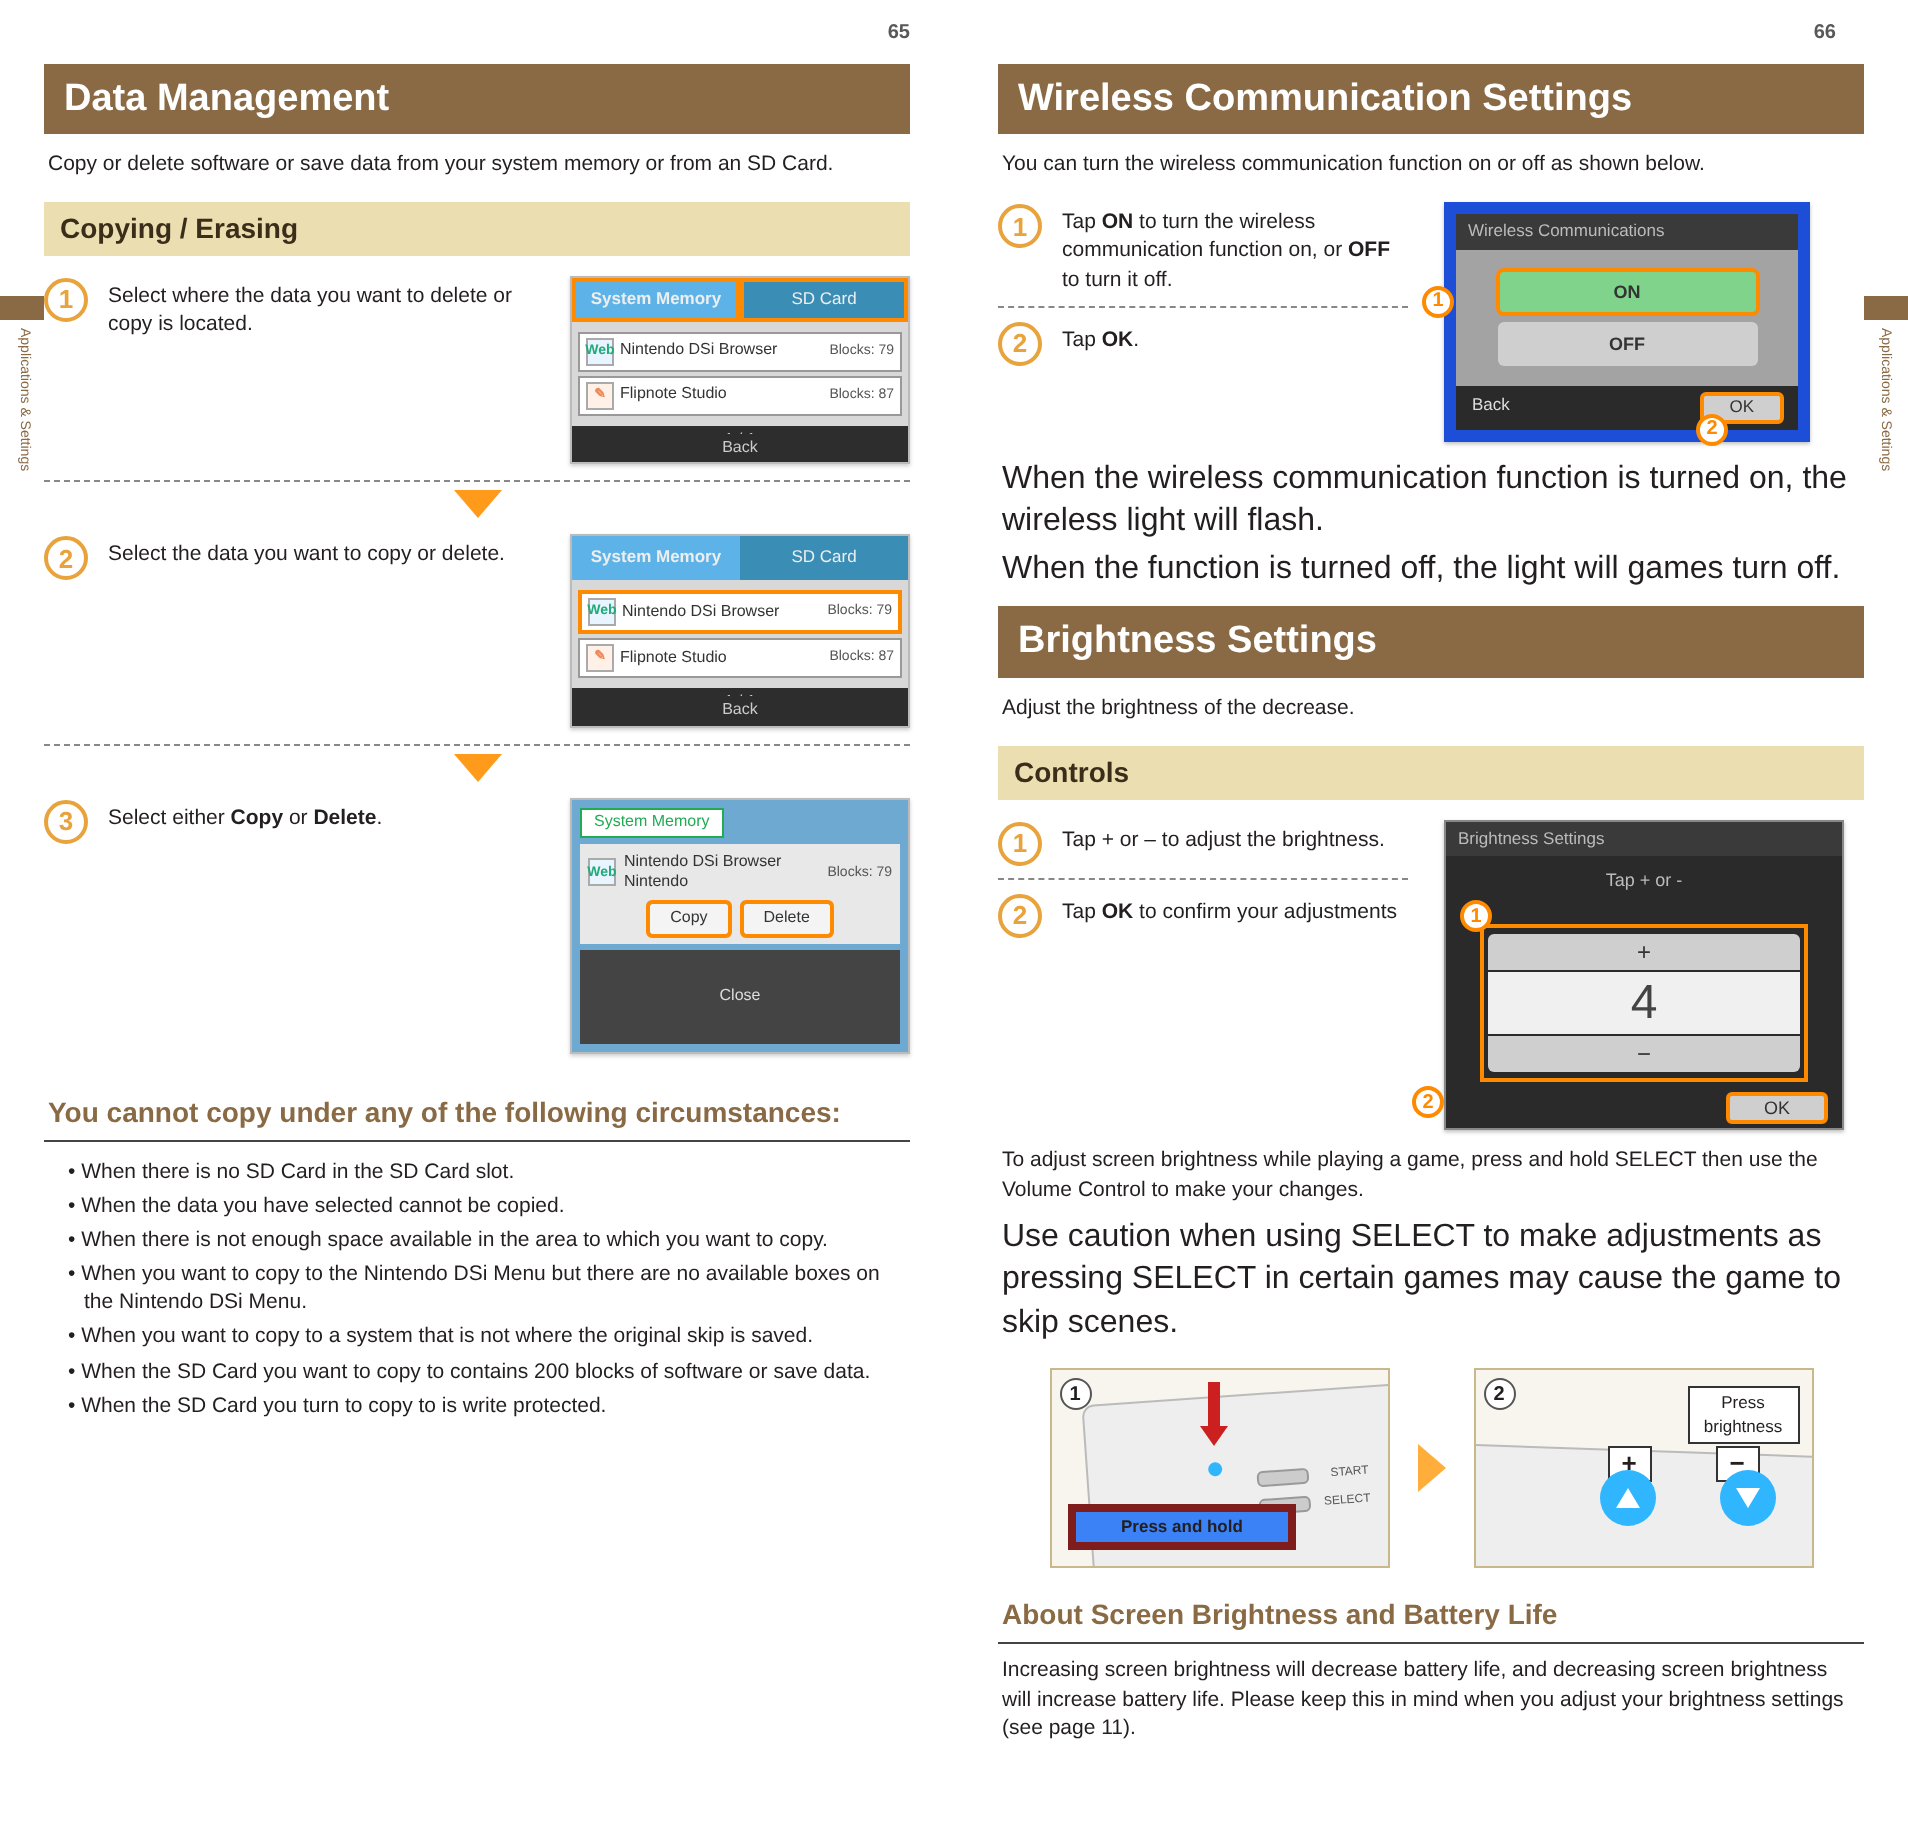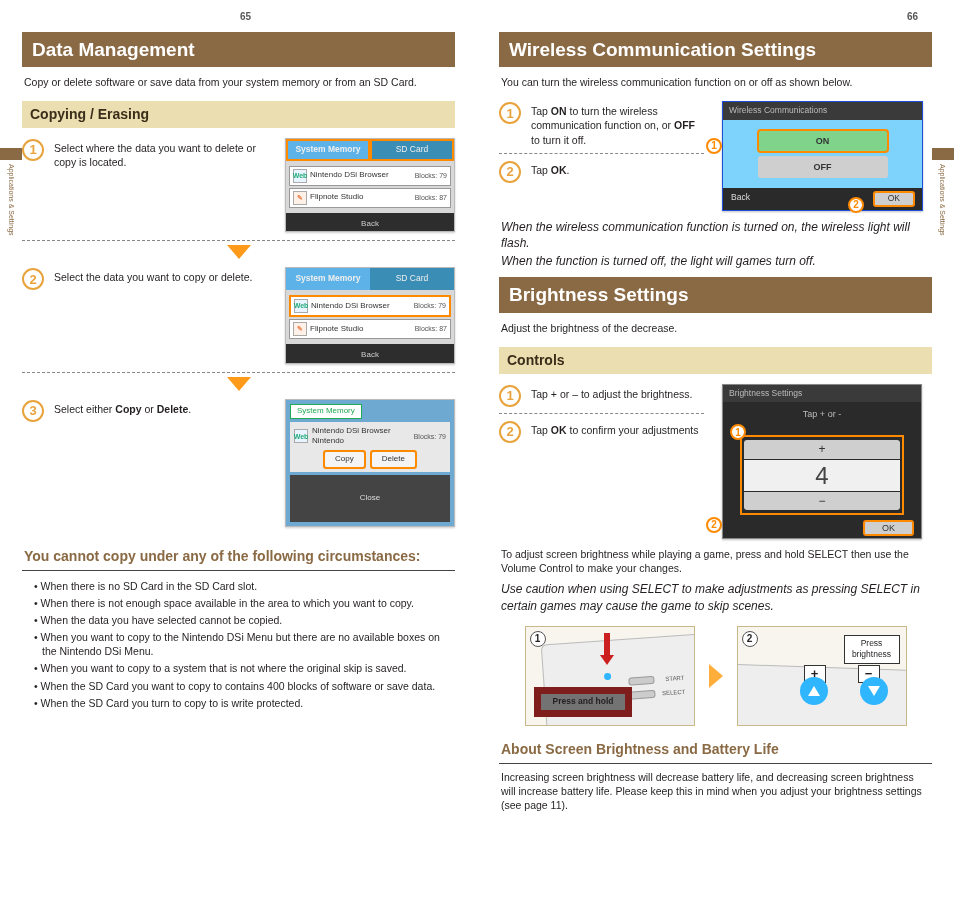--- a/index.html
+++ b/index.html
@@ -9,21 +9,21 @@
     width: 954px;
     margin: 0 auto;
     color: #231f20;
     font-size: 11px;
     line-height: 1.35;
     position: relative;
   }
   .spread { display: flex; }
   .page { width: 477px; padding: 10px 22px 22px 22px; position: relative; }
   .page-num { font-size: 10px; font-weight: 700; color: #595757; }
-  .page-num.left { text-align: center; padding-left: 14px; }
+  .page-num.left { text-align: right; padding-left: 14px; }
   .page-num.right { text-align: right; padding-right: 14px; }
   .side-tab-l, .side-tab-r {
     position: absolute;
     top: 148px;
     width: 22px; height: 12px;
     background: #8a6a44;
   }
   .side-tab-l { left: 0; }
   .side-tab-r { right: 0; }
   .side-label {
@@ -120,23 +120,23 @@
     color: #8a6a44;
     font-size: 14px;
     font-weight: 700;
     border-bottom: 1px solid #444;
     padding: 0 2px 4px 2px;
     margin: 20px 0 8px 0;
   }
   ul.bullets { list-style: none; padding-left: 12px; }
   ul.bullets li { font-size: 10.5px; margin: 3px 0; padding-left: 8px; text-indent: -8px;}
   ul.bullets li::before { content:"• "; }
-  .note-ital { font-style: italic; font-size: 12px; margin: 6px 2px; }
+  .note-ital { font-size: 16px; margin: 6px 2px; }
   
-  .wl-shot { width:201px; border:1px solid #1d4ed8; background:#7dd3fc; color:#ddd; font-size:9px; box-shadow:0 1px 2px rgba(0,0,0,.25);}
+  .wl-shot { width:183px; border:6px solid #1d4ed8; background:#a3a3a3; color:#ddd; font-size:9px; box-shadow:0 1px 2px rgba(0,0,0,.25);}
   .wl-title { background:#3a3a3a; padding:3px 6px; font-size:8.5px; color:#bbb;}
   .wl-body { padding:6px; position:relative;}
   .wl-btn { display:block; margin:4px auto; width:130px; text-align:center; padding:5px 0; border-radius:3px; font-weight:700; color:#333;}
   .wl-on { background:#7fd38a; outline:2px solid #ff8a00; outline-offset:-1px;}
   .wl-off { background:#cfcfcf; }
   .wl-footer { display:flex; justify-content:space-between; background:#2a2a2a; padding:4px 8px; font-size:8.5px;}
   .wl-ok { background:#cfcfcf; color:#333; padding:1px 14px; border-radius:2px; outline:2px solid #ff8a00; outline-offset:-1px;}
   .callout {
     width:16px;height:16px;border:2px solid #ff8a00;border-radius:50%;
     color:#ff8a00;font-size:10px;font-weight:700;display:inline-flex;
@@ -192,21 +192,21 @@
   }
   .red-arrow-down::before {
     content:""; position:absolute; left:-3px; top:0; width:6px; height:22px; background:#cc1f1f;
   }
   .red-arrow-down::after {
     content:""; position:absolute; left:-7px; top:22px;
     border-left:7px solid transparent;border-right:7px solid transparent;border-top:10px solid #cc1f1f;
   }
   .press-hold {
     position:absolute; left:8px; bottom:8px;
-    background:#737373; border:7px solid #7f1d1d; padding:2px 12px; font-size:8.5px; font-weight:700;
+    background:#3b82f6; border:4px solid #7f1d1d; padding:2px 23px; font-size:8.5px; font-weight:700;
   }
   .right-chev {
     width:0;height:0;border-top:12px solid transparent;border-bottom:12px solid transparent;border-left:14px solid #ffae3b;
   }
   .ds-side {
     position:absolute; left:-14px; bottom:-6px;
     width:200px; height:64px;
     background:#eee; border:1px solid #bbb; border-radius:6px;
     transform: rotate(2deg);
   }
@@ -349,25 +349,25 @@
           </div>
           <div class="ss-close">Close</div>
         </div>
       </div>
     </div>
   </div>
 
   <div class="cannot-title">You cannot copy under any of the following circumstances:</div>
   <ul class="bullets">
     <li>When there is no SD Card in the SD Card slot.</li>
+    <li>When the data you have selected cannot be copied.</li>
     <li>When there is not enough space available in the area to which you want to copy.</li>
-    <li>When the data you have selected cannot be copied.</li>
     <li>When you want to copy to the Nintendo DSi Menu but there are no available boxes on the Nintendo DSi Menu.</li>
     <li>When you want to copy to a system that is not where the original skip is saved.</li>
-    <li>When the SD Card you want to copy to contains 400 blocks of software or save data.</li>
+    <li>When the SD Card you want to copy to contains 200 blocks of software or save data.</li>
     <li>When the SD Card you turn to copy to is write protected.</li>
   </ul>
 </div>
 
 <div class="page">
   <div class="page-num right">66</div>
 
   <h1 class="section-bar">Wireless Communication Settings</h1>
   <p class="intro">You can turn the wireless communication function on or off as shown below.</p>
 

